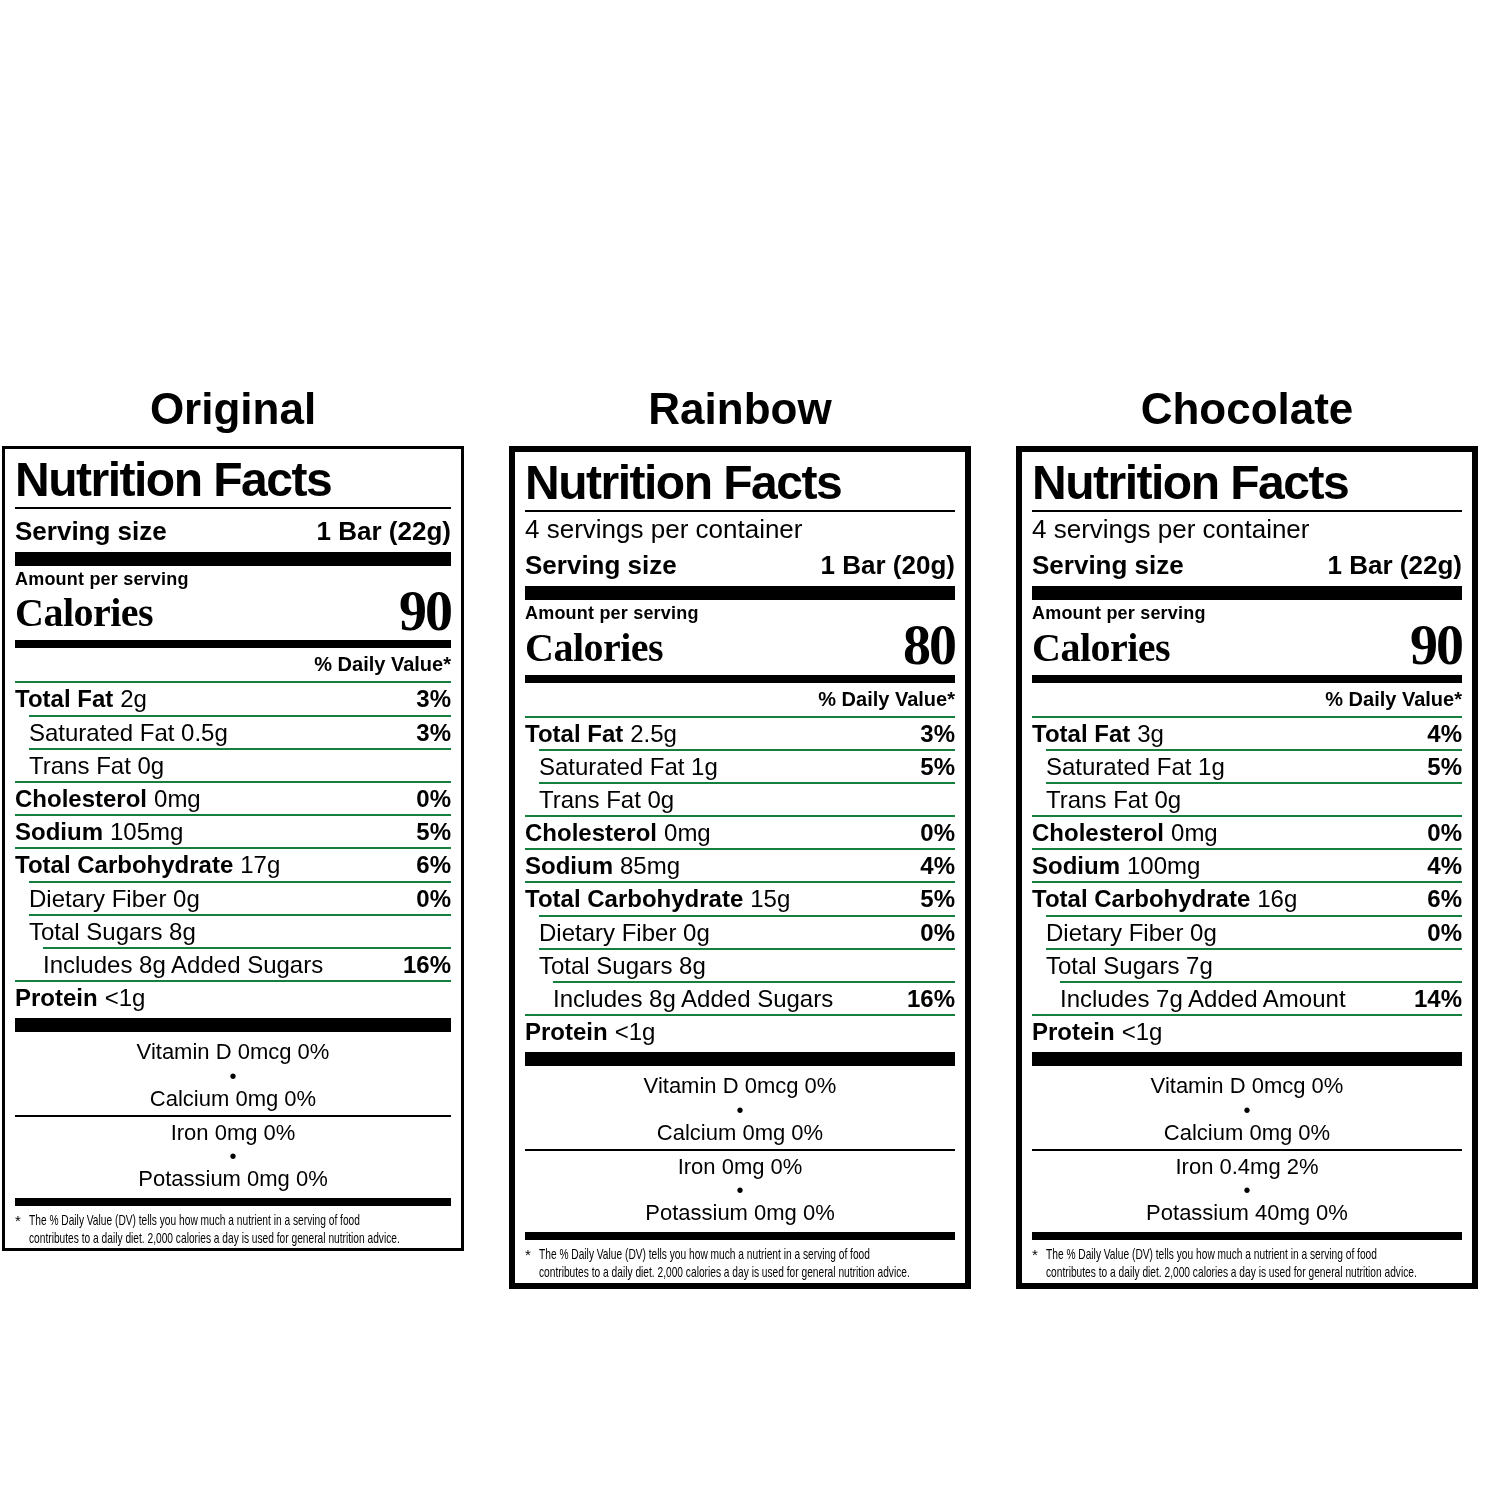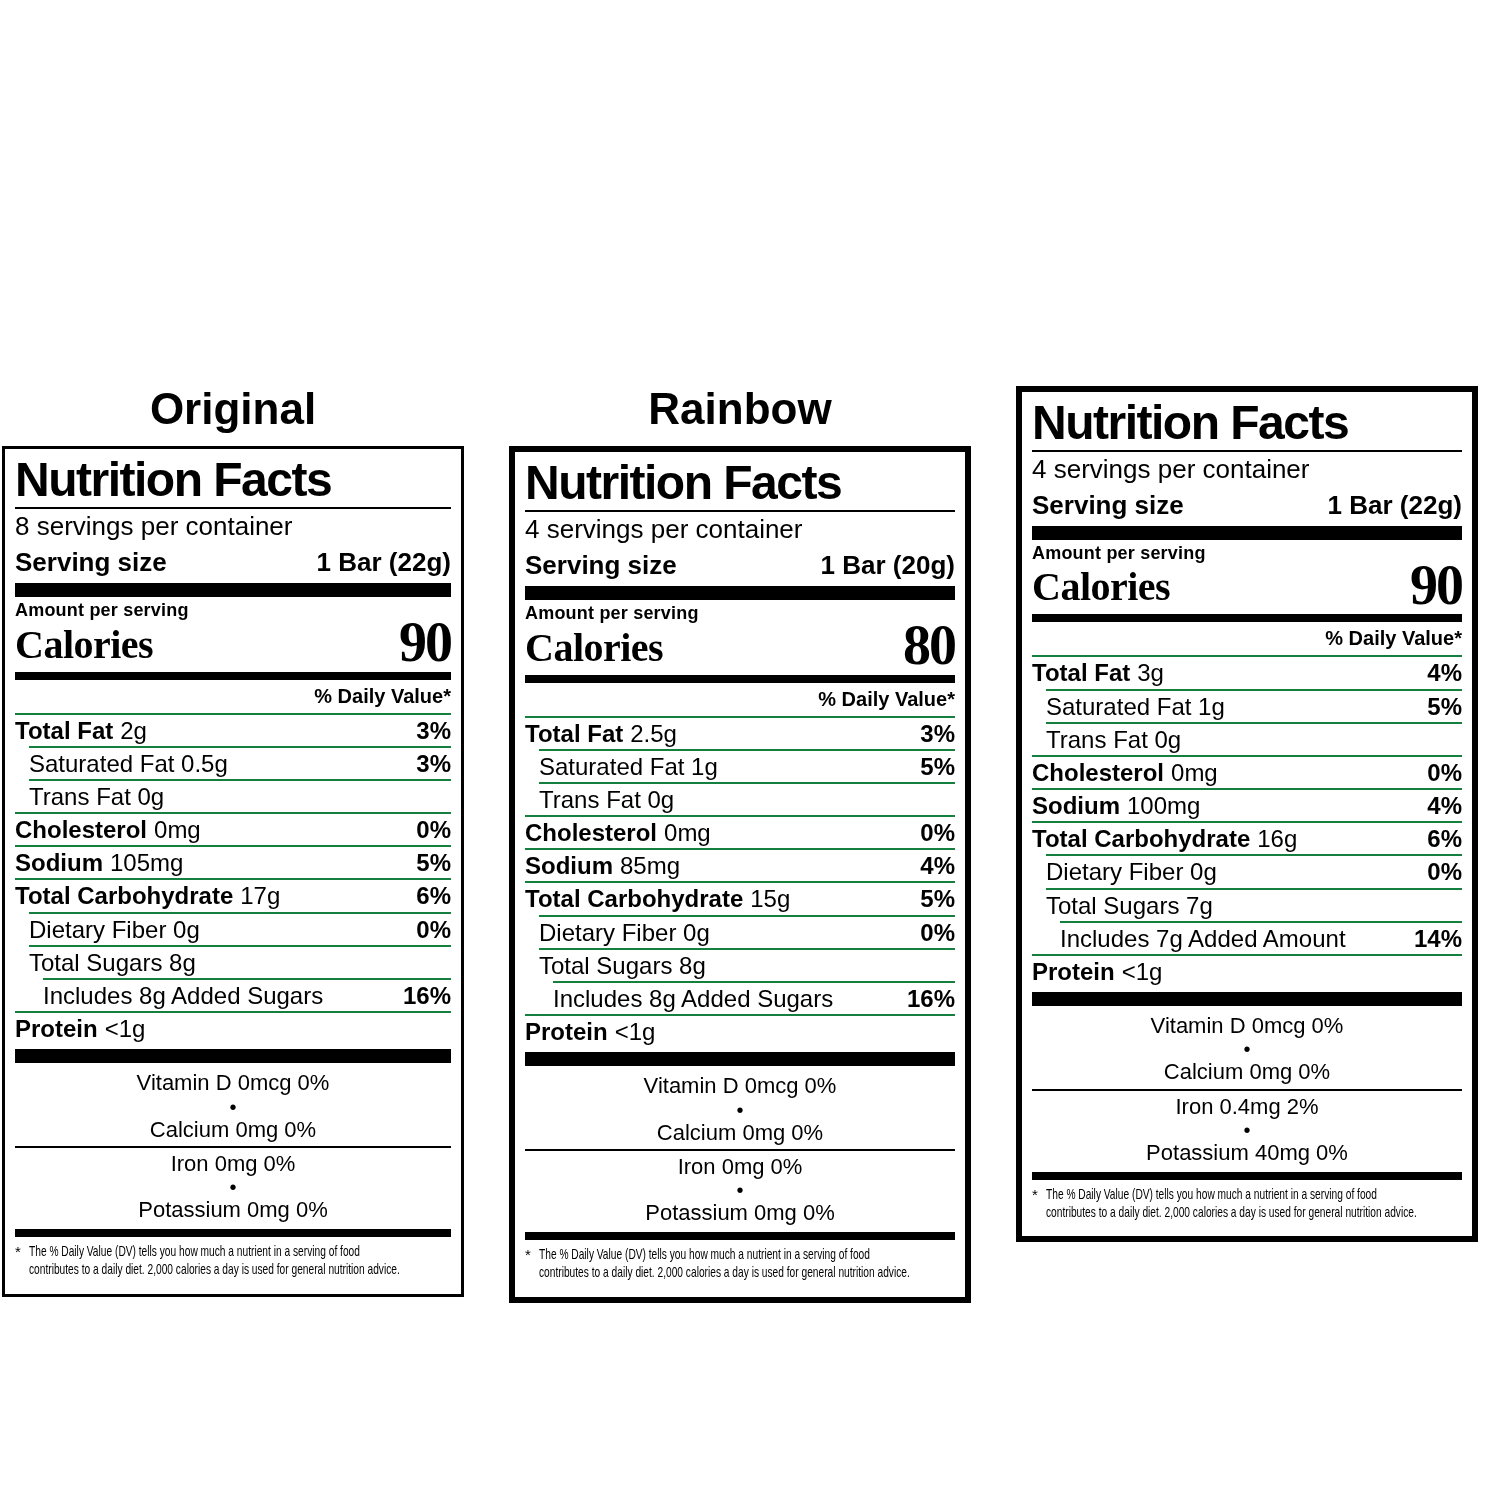--- a/index.html
+++ b/index.html
@@ -11,21 +11,21 @@
     position:absolute;left:2px;top:386px;
     display:flex;gap:45px;align-items:flex-start;
   }
   .panel{width:462px;flex:0 0 462px;}
   .flavor{
     margin:0 0 14px 0;text-align:center;
     font-size:44px;font-weight:700;line-height:1.05;letter-spacing:0;
   }
   .box{
     border:6px solid #000;background:#fff;
-    padding:5px 10px 16px 10px;box-sizing:border-box;
+    padding:5px 10px 2px 10px;box-sizing:border-box;
   }
   .box.thin{border-width:3px;margin-top:5px;}
   .b{font-weight:700;}
   .nf-heading{
     font-size:48px;font-weight:900;letter-spacing:-1.5px;line-height:1.0;
     white-space:nowrap;padding-top:2px;
   }
   .rule{border-top:2px solid #000;margin:3px 0 3px 0;}
   .servings{font-size:26px;line-height:1.08;}
   .serving-size{
@@ -64,21 +64,20 @@
 </style>
 </head>
 <body>
 
 <div class="labels-row" id="labels-row">
   <section class="panel">
     <h2 class="flavor">Original</h2>
     <div class="box thin">
       <div class="nf-heading">Nutrition Facts</div>
       <div class="rule"></div>
-      <div class="servings">8 servings per container</div>
       <div class="serving-size">
         <span>Serving size</span>
         <span>1 Bar (22g)</span>
       </div>
       <div class="bar thick"></div>
       <div class="amount">Amount per serving</div>
       <div class="cal-row">
         <span class="cal-label">Calories</span>
         <span class="cal-value">90</span>
       </div>
@@ -248,20 +247,21 @@
         <span class="ast">*</span>
         <div class="foot-text">
           <div>The % Daily Value (DV) tells you how much a nutrient in a serving of food</div>
           <div>contributes to a daily diet. 2,000 calories a day is used for general nutrition advice.</div>
         </div>
       </div>
     </div>
   </section>
 
   <section class="panel">
+    <h2 class="flavor">Chocolate</h2>
     <div class="box">
       <div class="nf-heading">Nutrition Facts</div>
       <div class="rule"></div>
       <div class="servings">4 servings per container</div>
       <div class="serving-size">
         <span>Serving size</span>
         <span>1 Bar (22g)</span>
       </div>
       <div class="bar thick"></div>
       <div class="amount">Amount per serving</div>

